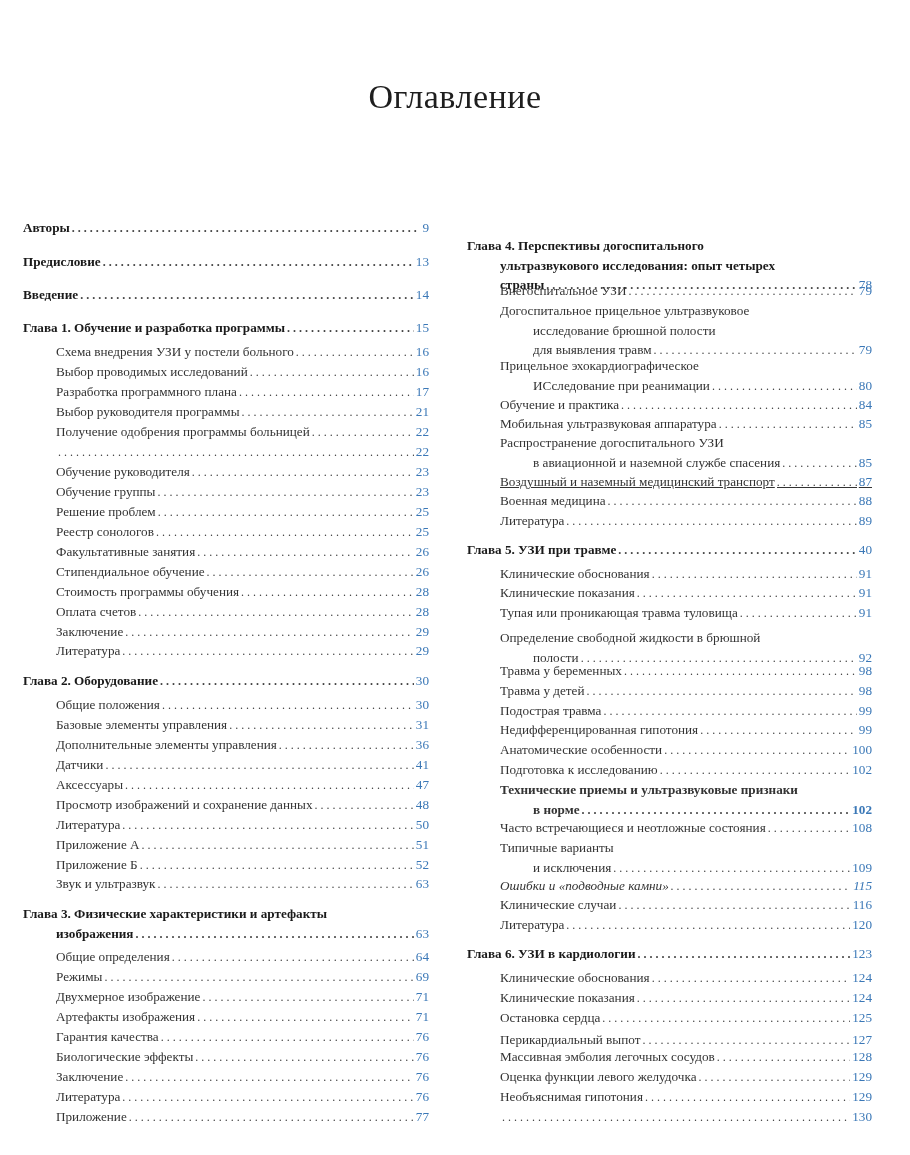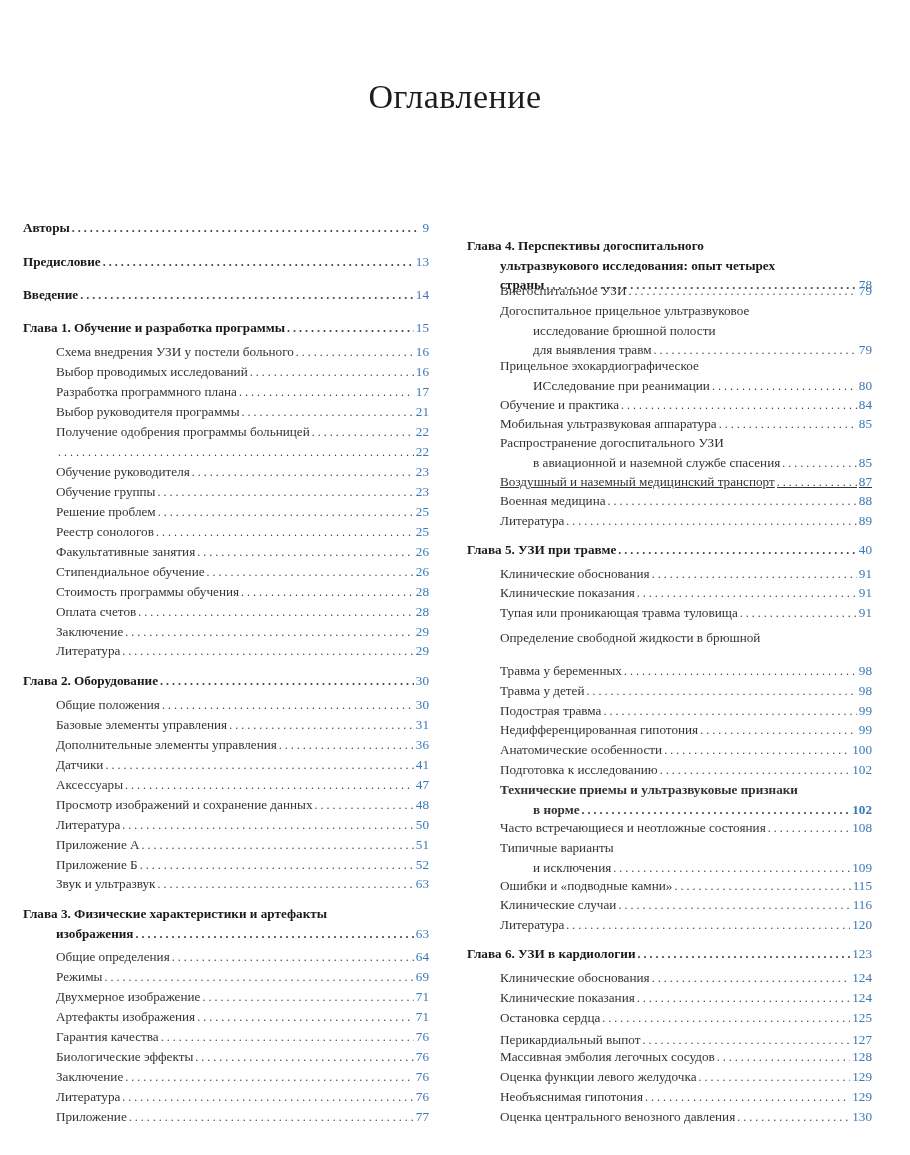--- a/index.html
+++ b/index.html
@@ -432,20 +432,25 @@
     </div>
     <div class="entry sub" style="top: 603px;">
       <div class="row">
         <span class="label">Тупая или проникающая травма туловища</span>
         <span class="dots"></span>
         <span class="page">91</span>
       </div>
     </div>
     <div class="entry sub" style="top: 611px; margin-top: 17px;">
       <div class="firstline">Определение свободной жидкости в брюшной</div>
+      <div class="cont row">
+        <span class="label">полости</span>
+        <span class="dots"></span>
+        <span class="page">92</span>
+      </div>
     </div>
     <div class="entry sub" style="top: 661px;">
       <div class="row">
         <span class="label">Травма у беременных</span>
         <span class="dots"></span>
         <span class="page">98</span>
       </div>
     </div>
     <div class="entry sub" style="top: 681px;">
       <div class="row">
@@ -498,21 +503,21 @@
       </div>
     </div>
     <div class="entry sub" style="top: 838px;">
       <div class="firstline">Типичные варианты</div>
       <div class="cont row">
         <span class="label">и исключения</span>
         <span class="dots"></span>
         <span class="page">109</span>
       </div>
     </div>
-    <div class="entry sub" style="top: 876px;">
+    <div class="entry sub" style="top: 876px; font-style: italic;">
       <div class="row">
         <span class="label">Ошибки и «подводные камни»</span>
         <span class="dots"></span>
         <span class="page">115</span>
       </div>
     </div>
     <div class="entry sub" style="top: 895px;">
       <div class="row">
         <span class="label">Клинические случаи</span>
         <span class="dots"></span>
@@ -577,18 +582,17 @@
     </div>
     <div class="entry sub" style="top: 1087px;">
       <div class="row">
         <span class="label">Необъяснимая гипотония</span>
         <span class="dots"></span>
         <span class="page">129</span>
       </div>
     </div>
     <div class="entry sub" style="top: 1107px;">
       <div class="row">
-        <span class="label">Оценка центрального венозного давления</span>
         <span class="dots"></span>
         <span class="page">130</span>
       </div>
     </div>
   </div>
 
 </body></html>

